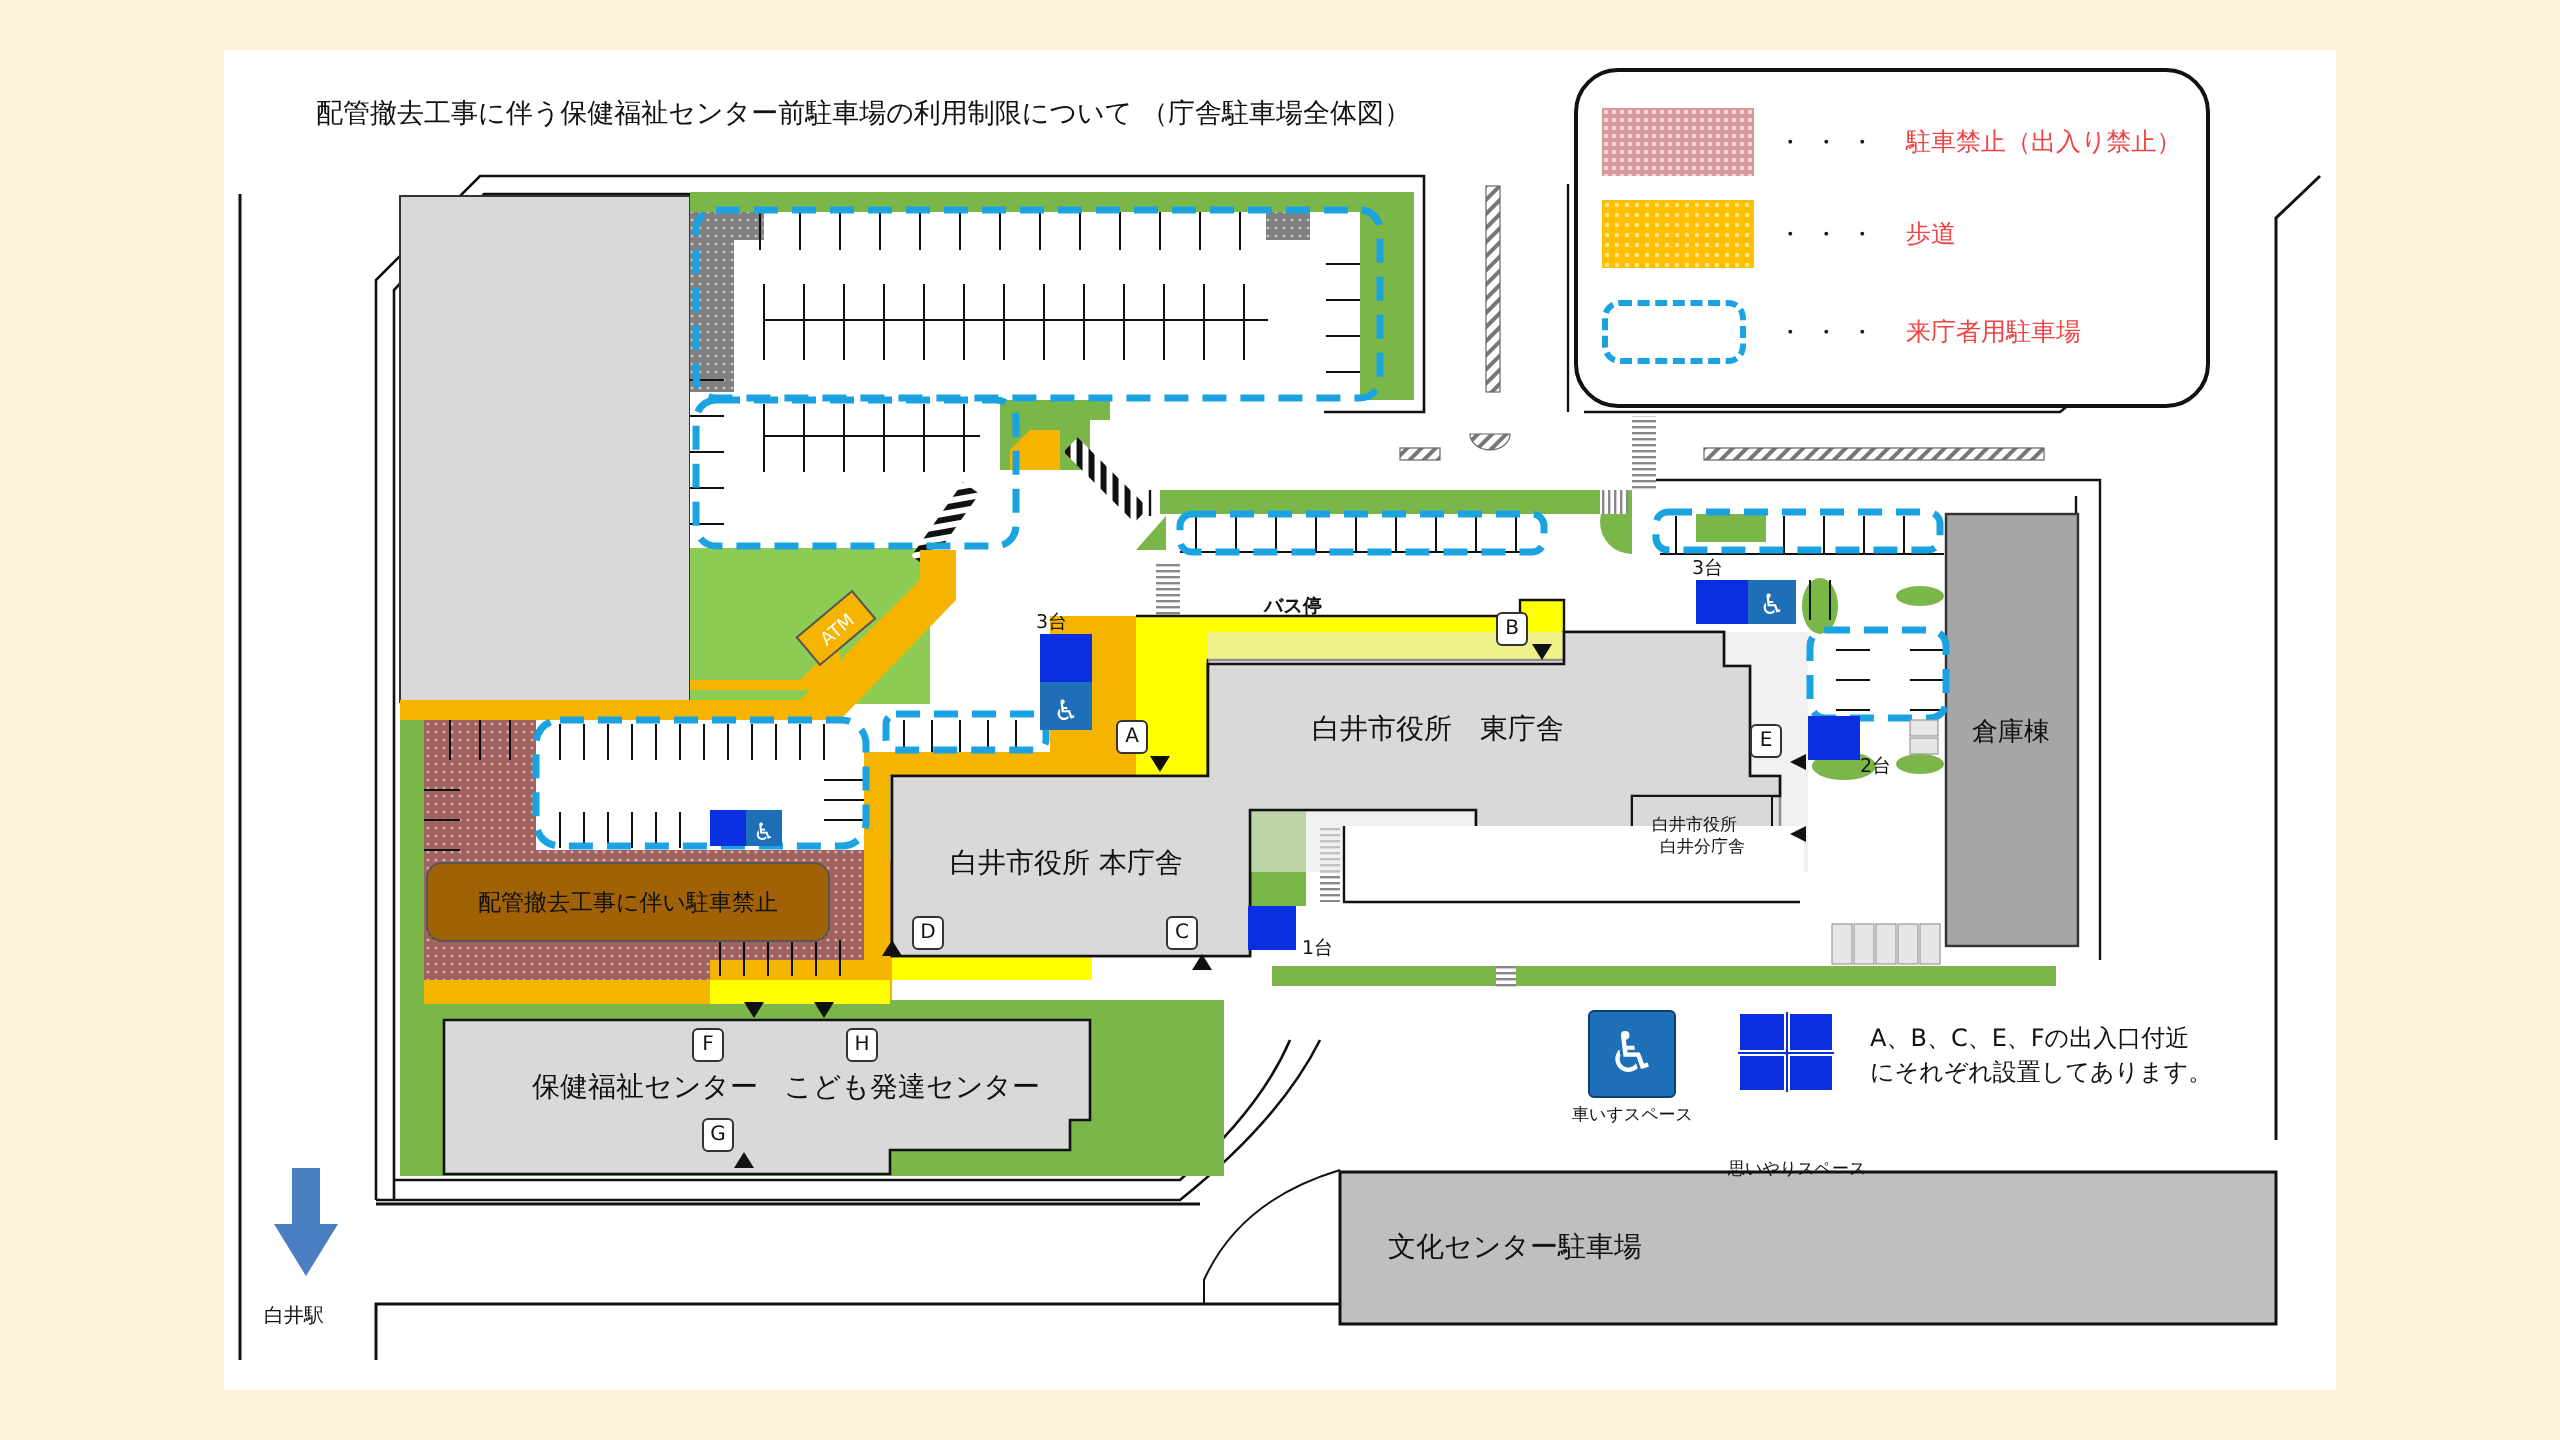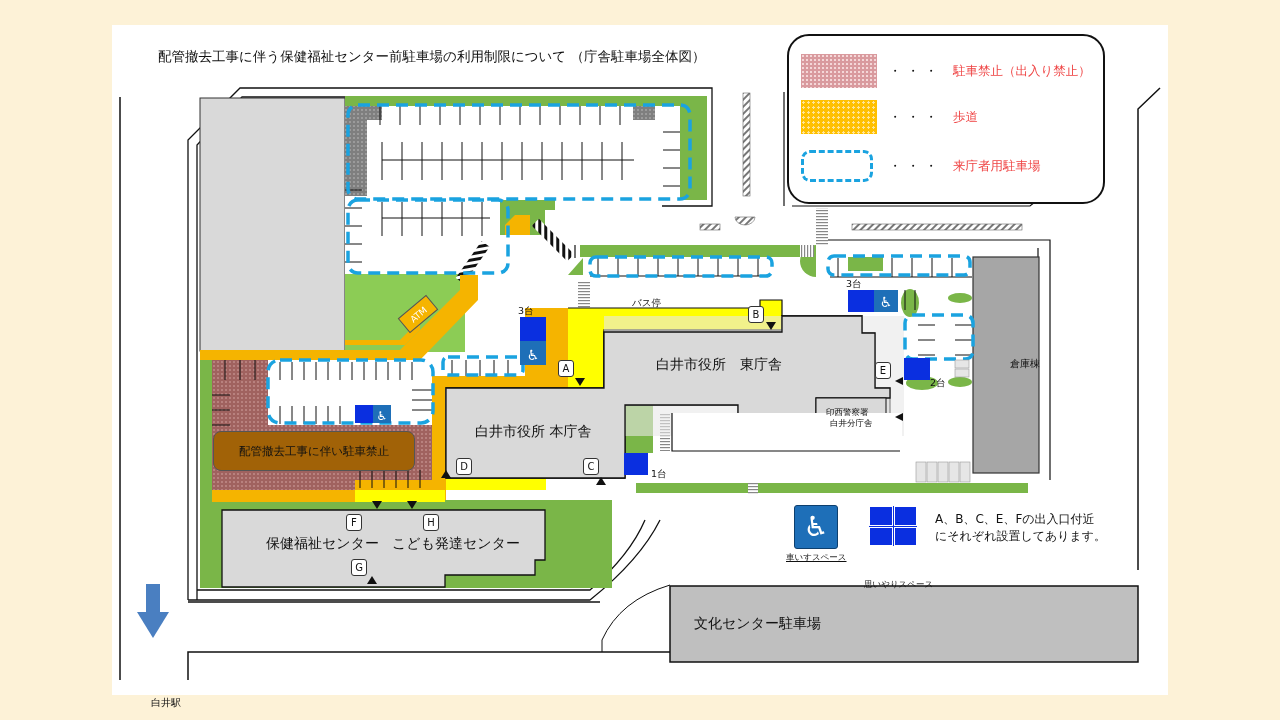--- a/index.html
+++ b/index.html
@@ -355,27 +355,27 @@
     <div class="lg-sw sw-visitor"></div>
     <span class="lg-dots" style="margin-left:16px">・・・</span>
     <span class="lg-label">来庁者用駐車場</span>
   </div>
 </div>
 
 <div class="lbl" style="left:656px;top:356px;font-size:14px;">白井市役所　東庁舎</div>
 <div class="lbl" style="left:475px;top:423px;font-size:14px;">白井市役所 本庁舎</div>
 <div class="lbl" style="left:266px;top:535px;font-size:14px;">保健福祉センター</div>
 <div class="lbl" style="left:392px;top:535px;font-size:14px;text-align:right;">こども発達センター</div>
-<div class="lbl" style="left:1010px;top:357px;font-size:10px;text-align:center;">倉庫棟</div>
-<div class="lbl" style="left:826px;top:407px;font-size:8.5px;">印西警察署</div>
+<div class="lbl" style="left:986px;top:357px;font-size:13px;text-align:center;">倉庫棟</div>
+<div class="lbl" style="left:826px;top:407px;font-size:8.5px;">白井市役所</div>
 <div class="lbl" style="left:830px;top:418px;font-size:8.5px;text-align:center;">白井分庁舎</div>
 <div class="lbl" style="left:694px;top:615px;font-size:14px;text-align:right;">文化センター駐車場</div>
 
-<div class="lbl" style="left:632px;top:297px;font-size:9.5px;">バス停</div>
-<div class="lbl" style="left:151px;top:651px;font-size:10px;margin-top:45px;">白井駅</div>
+<div class="lbl" style="left:632px;top:297px;font-size:9.5px;font-weight:bold;">バス停</div>
+<div class="lbl" style="left:132px;top:651px;font-size:10px;">白井駅</div>
 <div class="lbl" style="left:518px;top:305px;font-size:9.5px;">3台</div>
 <div class="lbl" style="left:846px;top:278px;font-size:9.5px;">3台</div>
 <div class="lbl" style="left:930px;top:377px;font-size:9.5px;">2台</div>
 <div class="lbl" style="left:651px;top:468px;font-size:9.5px;">1台</div>
 
 <div class="notice">配管撤去工事に伴い駐車禁止</div>
 
 <div class="ent" style="left:558px;top:360px;">A</div>
 <div class="ent" style="left:748px;top:306px;">B</div>
 <div class="ent" style="left:583px;top:458px;">C</div>
@@ -385,16 +385,16 @@
 <div class="ent" style="left:351px;top:559px;">G</div>
 <div class="ent" style="left:423px;top:514px;">H</div>
 
 <div class="icon-legend" style="left:794px;top:505px;width:42px;height:42px;background:#1e6fb8;border:1.5px solid #0d3f6e;border-radius:3px;color:#fff;font-size:28px;line-height:42px;text-align:center;">♿</div>
 <div class="icon-legend" style="left:869px;top:506px;width:48px;height:40px;background:#0a2fe0;display:grid;grid-template-columns:1fr 1fr;gap:1px;">
   <span style="border:0.5px solid #fff;"></span>
     <span style="border:0.5px solid #fff;"></span>
   <span style="border:0.5px solid #fff;"></span>
     <span style="border:0.5px solid #fff;"></span>
 </div>
-<div class="lbl" style="left:786px;top:552px;font-size:8.5px;text-decoration:underline;">車いすスペース</div>
+<div class="lbl" style="left:786px;top:552px;font-size:8.5px;">車いすスペース</div>
 <div class="lbl" style="left:864px;top:552px;font-size:8.5px;margin-top:27px;">思いやりスペース</div>
 <div class="lbl" style="left:935px;top:511px;font-size:12px;">A、B、C、E、Fの出入口付近</div>
 <div class="lbl" style="left:935px;top:528px;font-size:12px;">にそれぞれ設置してあります。</div>
 
 </body></html>

